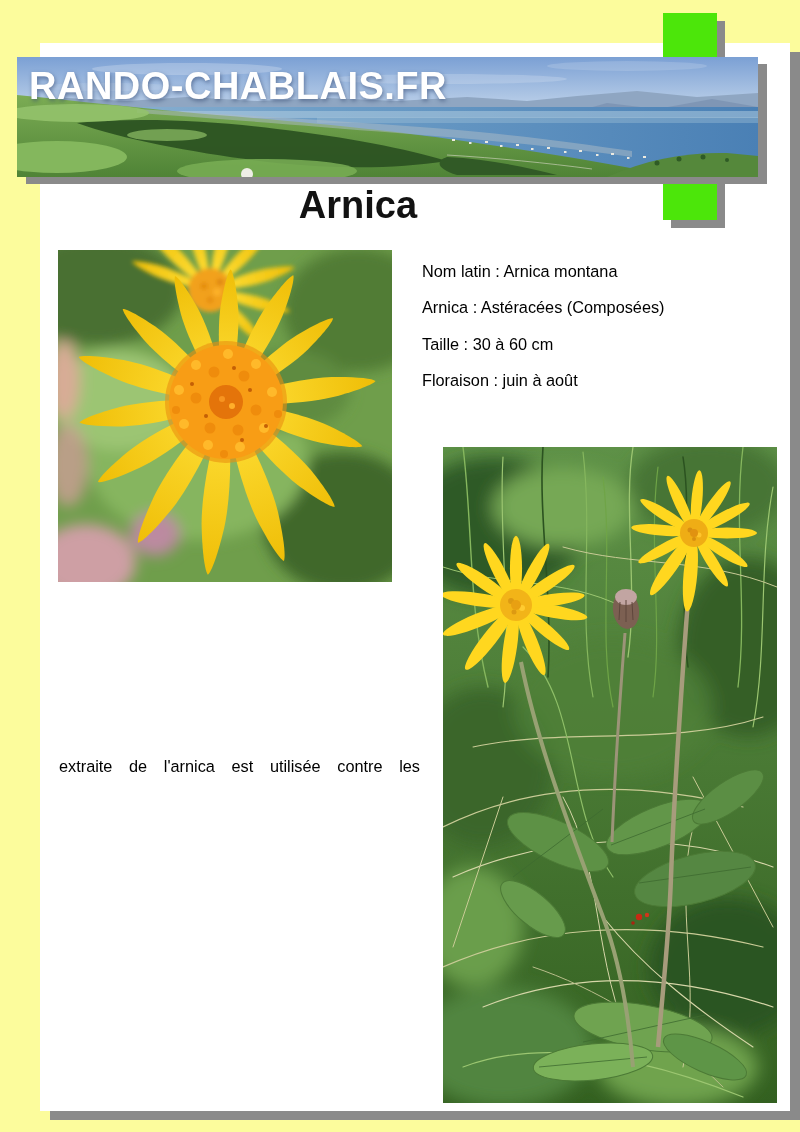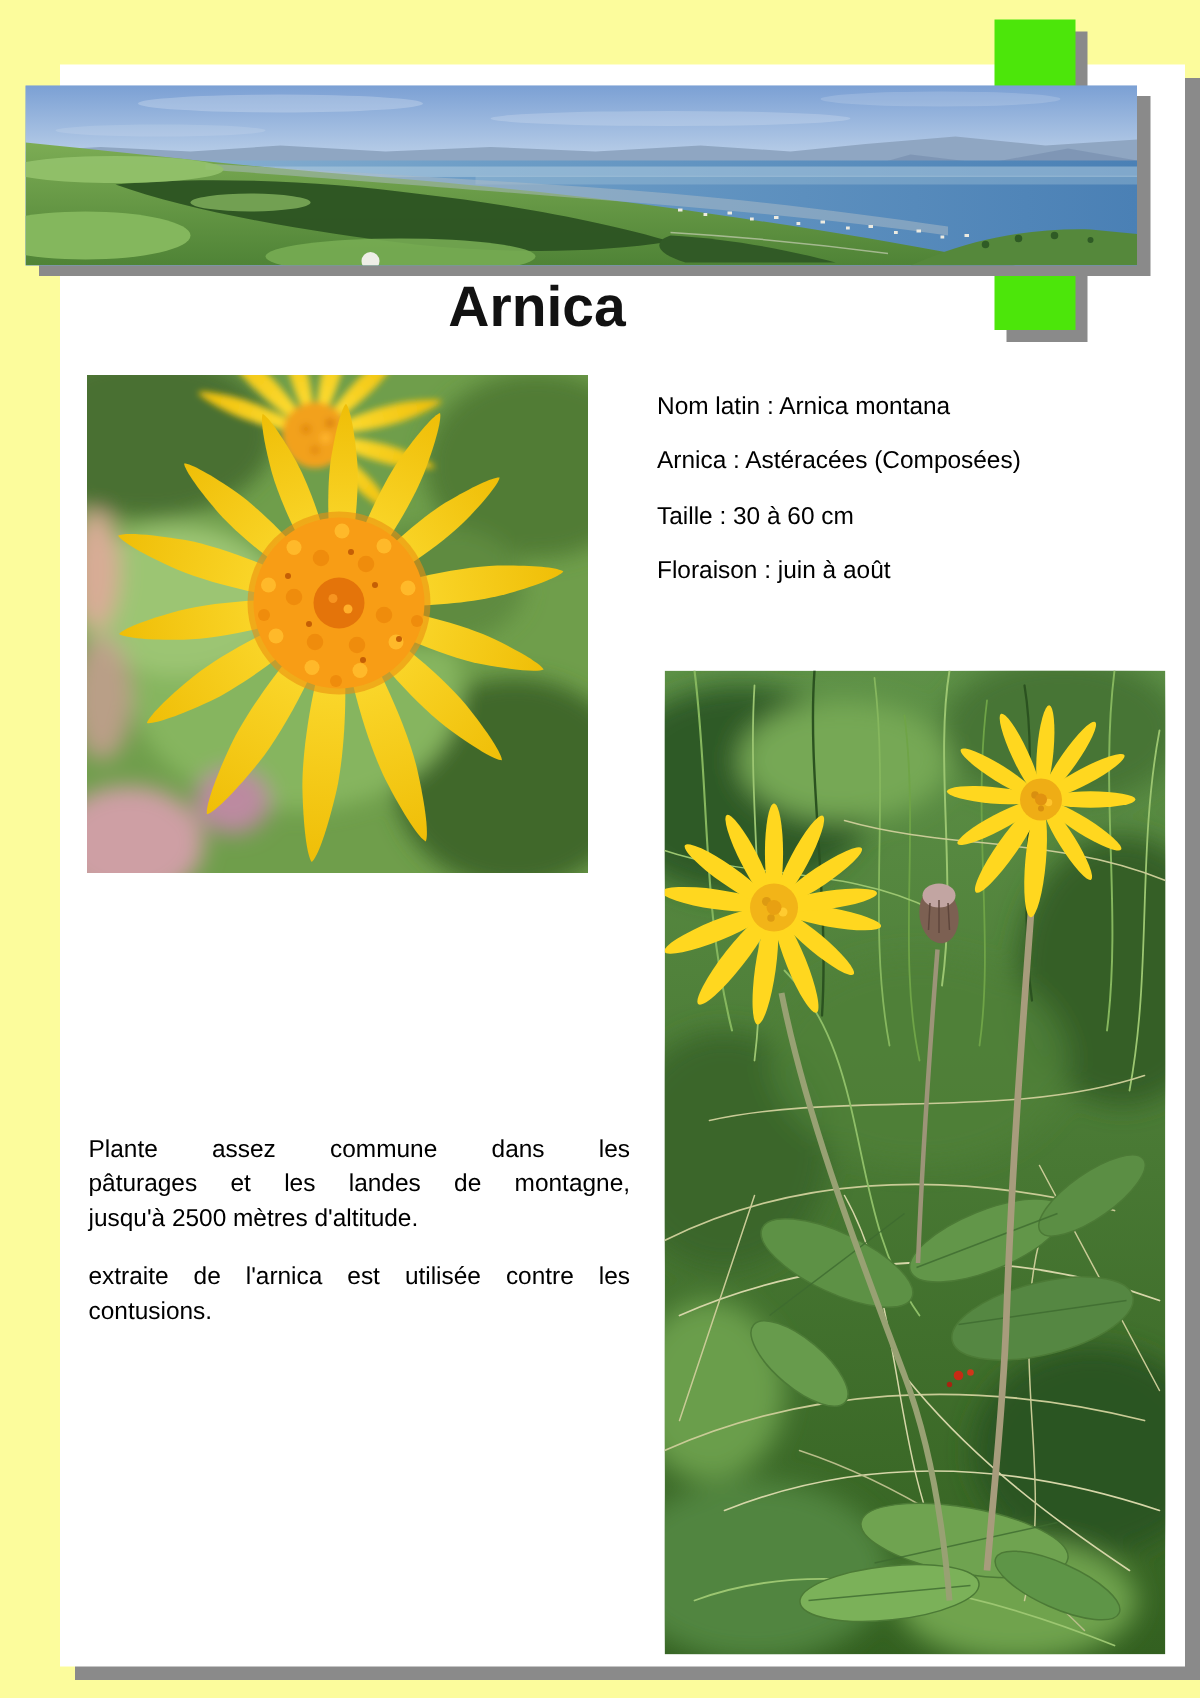--- a/index.html
+++ b/index.html
@@ -34,21 +34,21 @@
   .flower-photo{
     position:absolute;left:58px;top:250px;width:334px;height:332px;z-index:4;overflow:hidden;
   }
   .plant-photo{
     position:absolute;left:443px;top:447px;width:334px;height:656px;z-index:4;overflow:hidden;
   }
   .flower-photo svg,.plant-photo svg{display:block;}
   .details{
     position:absolute;left:422px;top:253px;z-index:4;font-size:16.3px;
   }
-  .details-line{line-height:36.4px;white-space:nowrap;margin-left:16px;}
+  .details-line{line-height:36.4px;white-space:nowrap;}
   .description{
     position:absolute;left:59px;top:755px;width:361px;z-index:4;font-size:16.3px;
   }
   .para{margin:0 0 15px 0;}
   .dline{line-height:23.2px;}
   .jline{text-align:justify;text-align-last:justify;}
   .lline{text-align:left;}
 </style>
 </head>
 <body style="background: rgb(252, 252, 156);">
@@ -111,20 +111,21 @@
         <rect x="672" y="106" width="2.5" height="2"></rect>
     </g>
     <path d="M430,98 C480,101 530,106 575,112" stroke="#D8D8C8" stroke-width="1" fill="none" opacity="0.6"></path>
     <path d="M590,120 C630,102 670,95 710,96 L741,99 L741,120 Z" fill="#55883B"></path>
     <circle cx="640" cy="106" r="2.5" fill="#2F5B25"></circle>
       <circle cx="662" cy="102" r="2.5" fill="#2F5B25"></circle>
     <circle cx="686" cy="100" r="2.5" fill="#2F5B25"></circle>
       <circle cx="710" cy="103" r="2" fill="#2F5B25"></circle>
     <circle cx="230" cy="117" r="6" fill="#EEEEE6"></circle>
   </svg>
+  <div class="banner-title">RANDO-CHABLAIS.FR</div>
 </div>
 
 <div class="page-title">Arnica</div>
 
 <div class="flower-photo">
   <svg width="334" height="332" viewBox="0 0 334 332" aria-hidden="true">
     <defs>
       <filter id="f1" x="-60%" y="-60%" width="220%" height="220%">
           <feGaussianBlur stdDeviation="7"></feGaussianBlur>
         </filter>
@@ -391,21 +392,15 @@
       </g>
     </g>
     <circle cx="196" cy="470" r="3.2" fill="#C62A14"></circle>
     <circle cx="204" cy="468" r="2.2" fill="#D0361A"></circle>
     <circle cx="190" cy="476" r="1.8" fill="#A82410"></circle>
   </svg>
 </div>
 
 <div class="description">
   <div class="para">
-    <div class="dline jline">Plante assez commune dans les</div>
-    <div class="dline jline">pâturages et les landes de montagne,</div>
-    <div class="dline lline">jusqu'à 2500 mètres d'altitude.</div>
-  </div>
-  <div class="para">
     <div class="dline jline">extraite de l'arnica est utilisée contre les</div>
-    <div class="dline lline">contusions.</div>
   </div>
 </div>
 
 </body></html>

